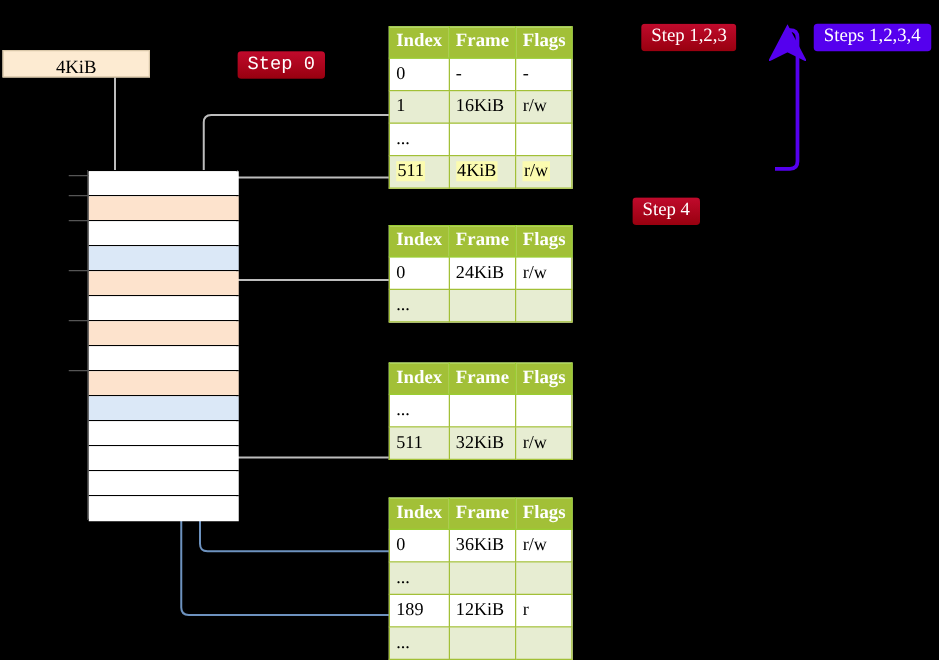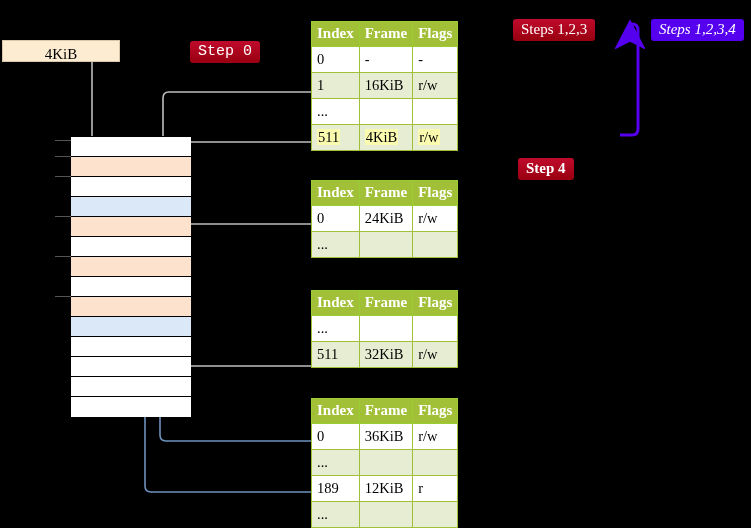--- a/index.html
+++ b/index.html
@@ -139,23 +139,23 @@
     <path d="M 311,441 L 166,441 Q 160,441 160,435 L 160,331" fill="none" stroke="#6d92bf" stroke-width="1.6" marker-end="url(#ar-blue)"></path>
 
     <path d="M 311,492 L 151,492 Q 145,492 145,486 L 145,215" fill="none" stroke="#6d92bf" stroke-width="1.6" marker-end="url(#ar-blue)"></path>
 
     <path d="M 620,135 L 632,135 Q 638,135 638,129 L 638,30 Q 638,24 632,24 L 630,24" fill="none" stroke="#5500ee" stroke-width="3" marker-end="url(#ar-purple)"></path>
   </svg>
 
   <div class="sizebox" style="left:2px; top:40px; width:118px; height:22px;">4KiB</div>
 
   <div class="badge red" style="left:190px; top:41px;font-family:Liberation Mono, monospace;">Step 0</div>
-  <div class="badge red" style="left:518px; top:158px;font-weight:bold;">Step 4</div>
-  <div class="badge red" style="left:513px; top:19px;">Steps 1,2,3</div>
-  <div class="badge blue" style="left:651px; top:19px;font-style:italic;">Steps 1,2,3,4</div>
+  <div class="badge red" style="left:506px; top:158px;">Step 4</div>
+  <div class="badge red" style="left:513px; top:19px;">Step 1,2,3</div>
+  <div class="badge blue" style="left:651px; top:19px;">Steps 1,2,3,4</div>
 
   <div id="memcol">
       <div class="mrow" style="top: 0px;"></div>
       <div class="mrow peach" style="top: 20px;"></div>
       <div class="mrow" style="top: 40px;"></div>
       <div class="mrow bluefill" style="top: 60px;"></div>
       <div class="mrow peach" style="top: 80px;"></div>
       <div class="mrow" style="top: 100px;"></div>
       <div class="mrow peach" style="top: 120px;"></div>
       <div class="mrow" style="top: 140px;"></div>

